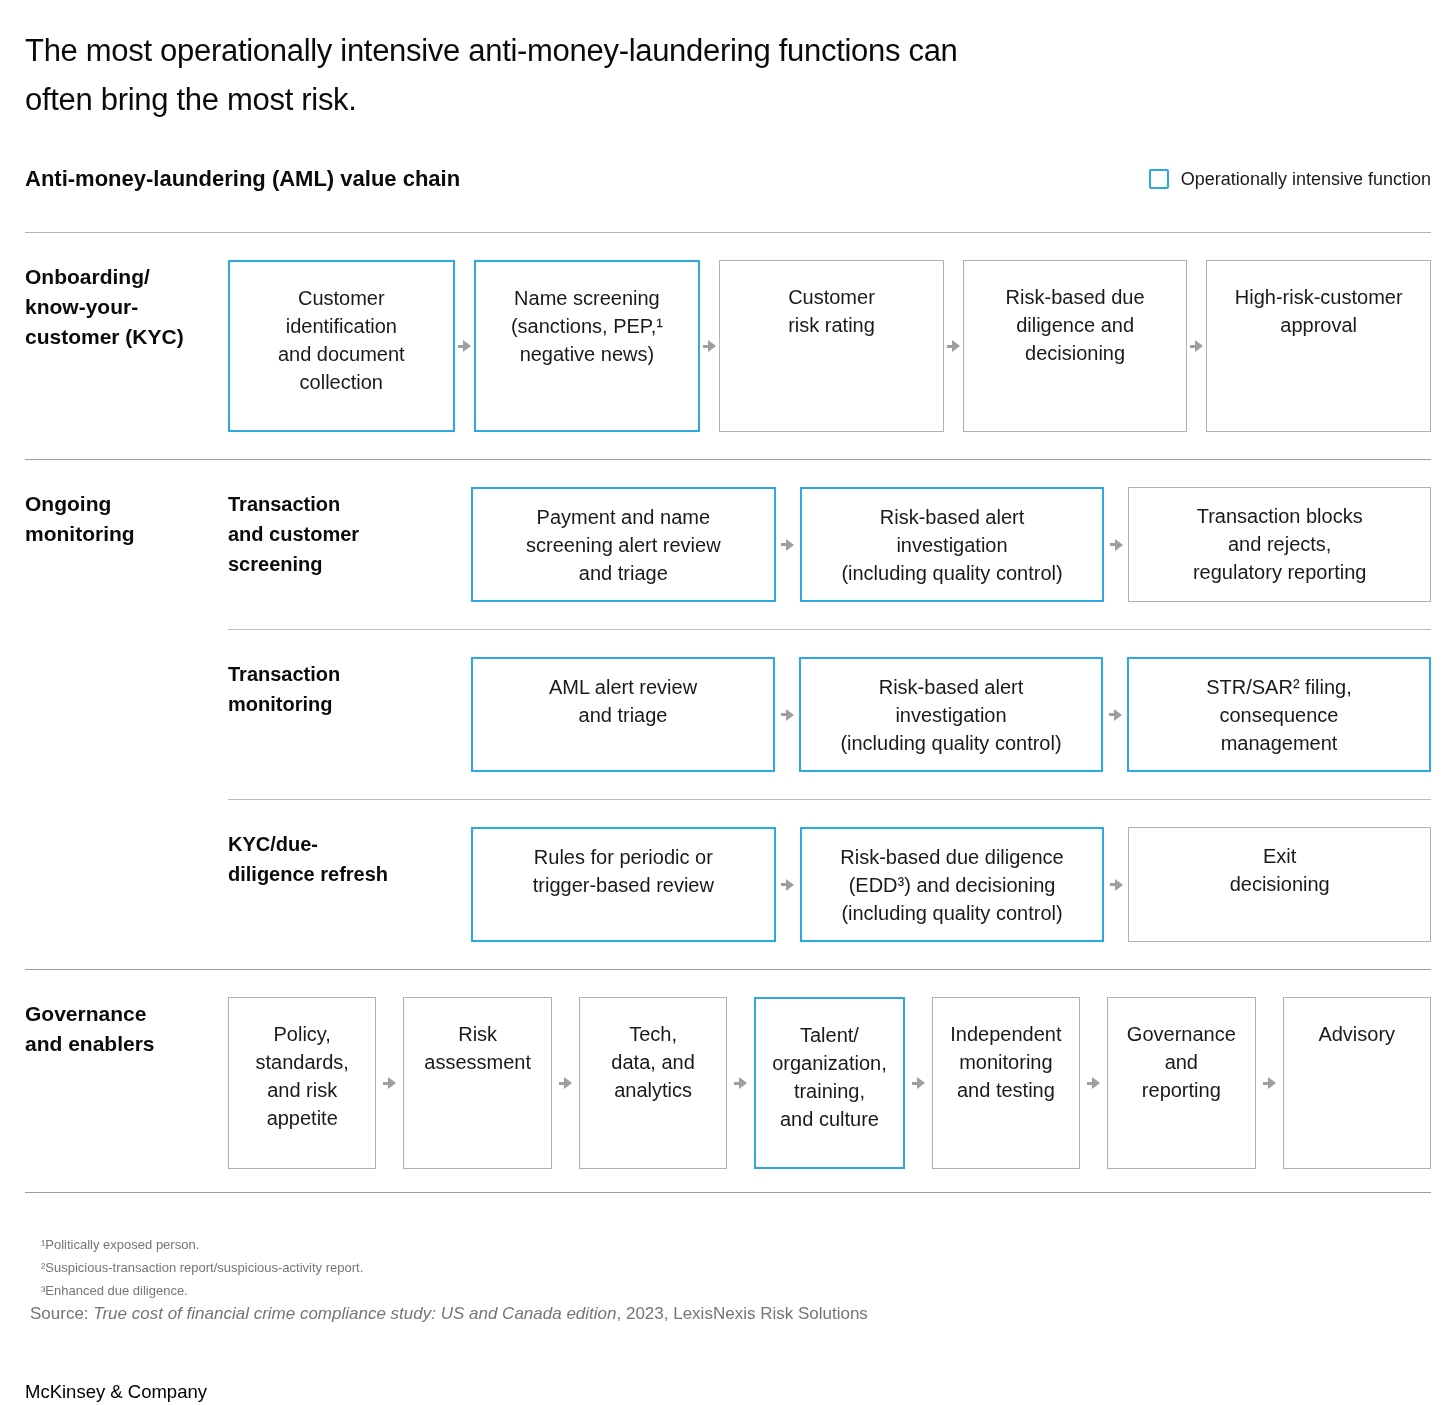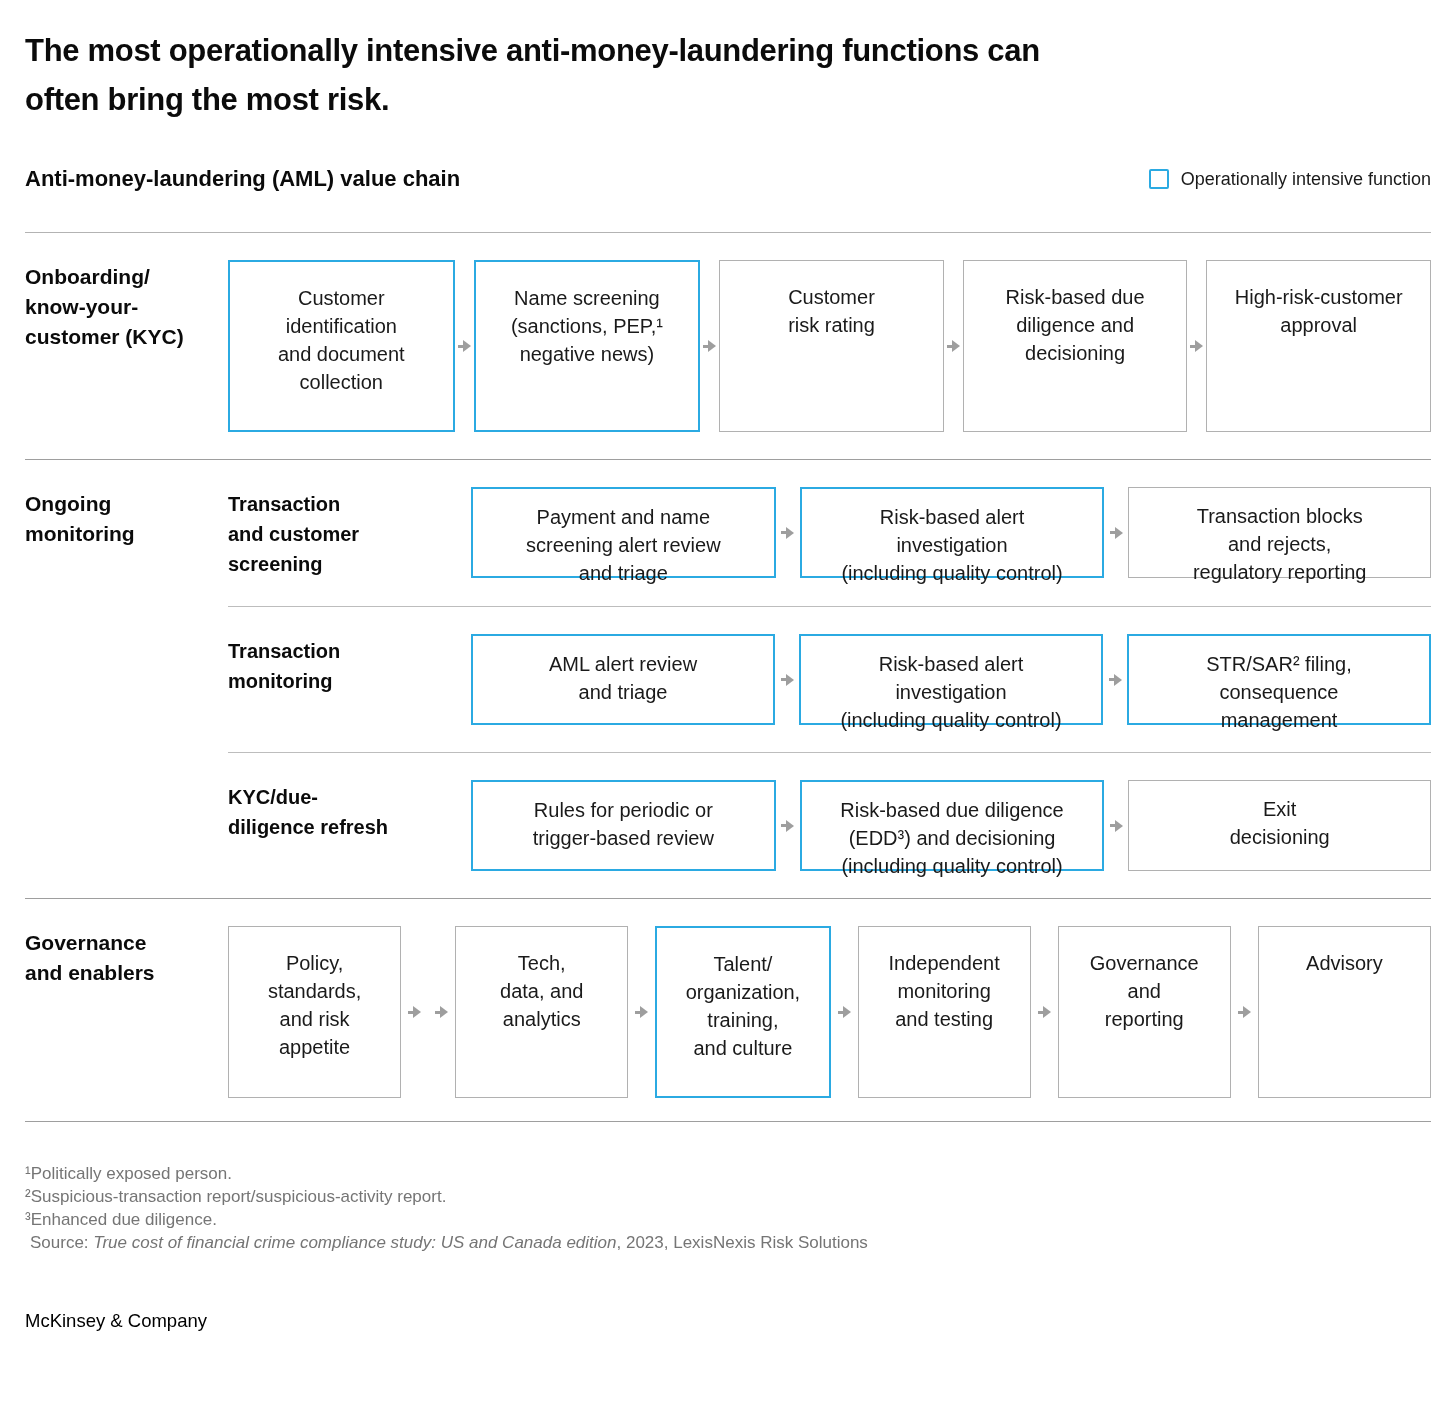--- a/index.html
+++ b/index.html
@@ -8,21 +8,21 @@
     --arrow:#9E9E9E;
     --ink:#141414;
   }
   *{box-sizing:border-box;margin:0;padding:0;}
   html,body{background:#ffffff;}
   body{font-family:"Liberation Sans", sans-serif; color:var(--ink);}
   .page{width:1456px;height:1405px;padding:0 25px;overflow:hidden;position:relative;}
 
   .title{
     margin-top:26px;
-    font-size:31px;line-height:49px;font-weight:700;letter-spacing:-0.3px;
+    font-size:31px;line-height:49px;font-weight:400;letter-spacing:-0.3px;
     white-space:pre-line;color:#0b0b0b;
   }
   .subtitle-row{margin-top:42px;display:flex;justify-content:space-between;align-items:center;}
   .subtitle{font-size:22px;font-weight:700;color:#0b0b0b;}
   .legend{display:flex;align-items:center;gap:12px;}
   .lg-swatch{width:20px;height:20px;border:2.5px solid var(--blue);border-radius:2px;background:#fff;flex:none;}
   .legend-label{font-size:18px;color:#1a1a1a;}
 
   .rule{height:0;border-top:1.5px solid #9e9e9e;}
   .rule.thin{border-top:1px solid #b3b3b3;}
@@ -33,39 +33,39 @@
   .row-label{flex:0 0 203px;font-size:21px;line-height:30px;font-weight:700;white-space:pre-line;padding-top:2px;color:#0b0b0b;}
   .band-content{flex:1;display:flex;align-items:stretch;}
 
   .box{
     flex:1;border:1.5px solid var(--gray-border);background:#fff;
     text-align:center;font-size:20px;line-height:28px;color:#1a1a1a;
     white-space:pre-line;padding:22px 6px 0;
   }
   .box[data-hl="true"]{border:2px solid var(--blue);}
   .h150{height:172px;}
-  .h115{height:91px;padding-top:14px;}
+  .h115{height:115px;padding-top:14px;}
 
   .gap{flex:none;display:flex;align-items:center;justify-content:center;}
   .g19{flex-basis:19px;}
   .g24{flex-basis:24px;}
   .g27{flex-basis:27px;}
   .arr{display:block;width:13px;height:12px;position:relative;}
   .arr::before{content:"";position:absolute;left:0;top:4.5px;width:5px;height:3px;background:var(--arrow);}
   .arr::after{content:"";position:absolute;right:0;top:0;width:0;height:0;
     border-left:8px solid var(--arrow);border-top:6px solid transparent;border-bottom:6px solid transparent;}
 
   .ongoing-right{flex:1;}
   .subrow{display:flex;align-items:flex-start;padding-top:27px;padding-bottom:27px;}
   .sub-label{flex:0 0 243px;font-size:20px;line-height:30px;font-weight:700;white-space:pre-line;padding-top:2px;color:#0b0b0b;}
   .sub-boxes{flex:1;display:flex;align-items:stretch;}
 
   .gov-pad{padding-top:27px;padding-bottom:23px;}
 
-  .footnotes{margin-top:40px;color:#757575;font-size:17px;line-height:23px;}
+  .footnotes{margin-top:40px;color:#757575;font-size:13px;line-height:23px;margin-left:16px;}
   .src{padding-left:5px;color:#757575;font-size:17px;line-height:23px;}
   .src em{}
   .brand{margin-top:56px;font-size:18.5px;color:#000;}
 </style>
 </head>
 <body>
 
 <div class="page">
 
   <h1 class="title">The most operationally intensive anti-money-laundering functions can
@@ -199,20 +199,22 @@
     <div class="row-label">Governance
 and enablers</div>
     <div class="band-content">
       <div class="box h150" data-hl="false">Policy,
 standards,
 and risk
 appetite</div>
       <div class="gap g27">
           <span class="arr"></span>
         </div>
+      <div class="box h150" data-hl="false">Risk
+assessment</div>
       <div class="gap g27">
           <span class="arr"></span>
         </div>
       <div class="box h150" data-hl="false">Tech,
 data, and
 analytics</div>
       <div class="gap g27">
           <span class="arr"></span>
         </div>
       <div class="box h150" data-hl="true">Talent/

